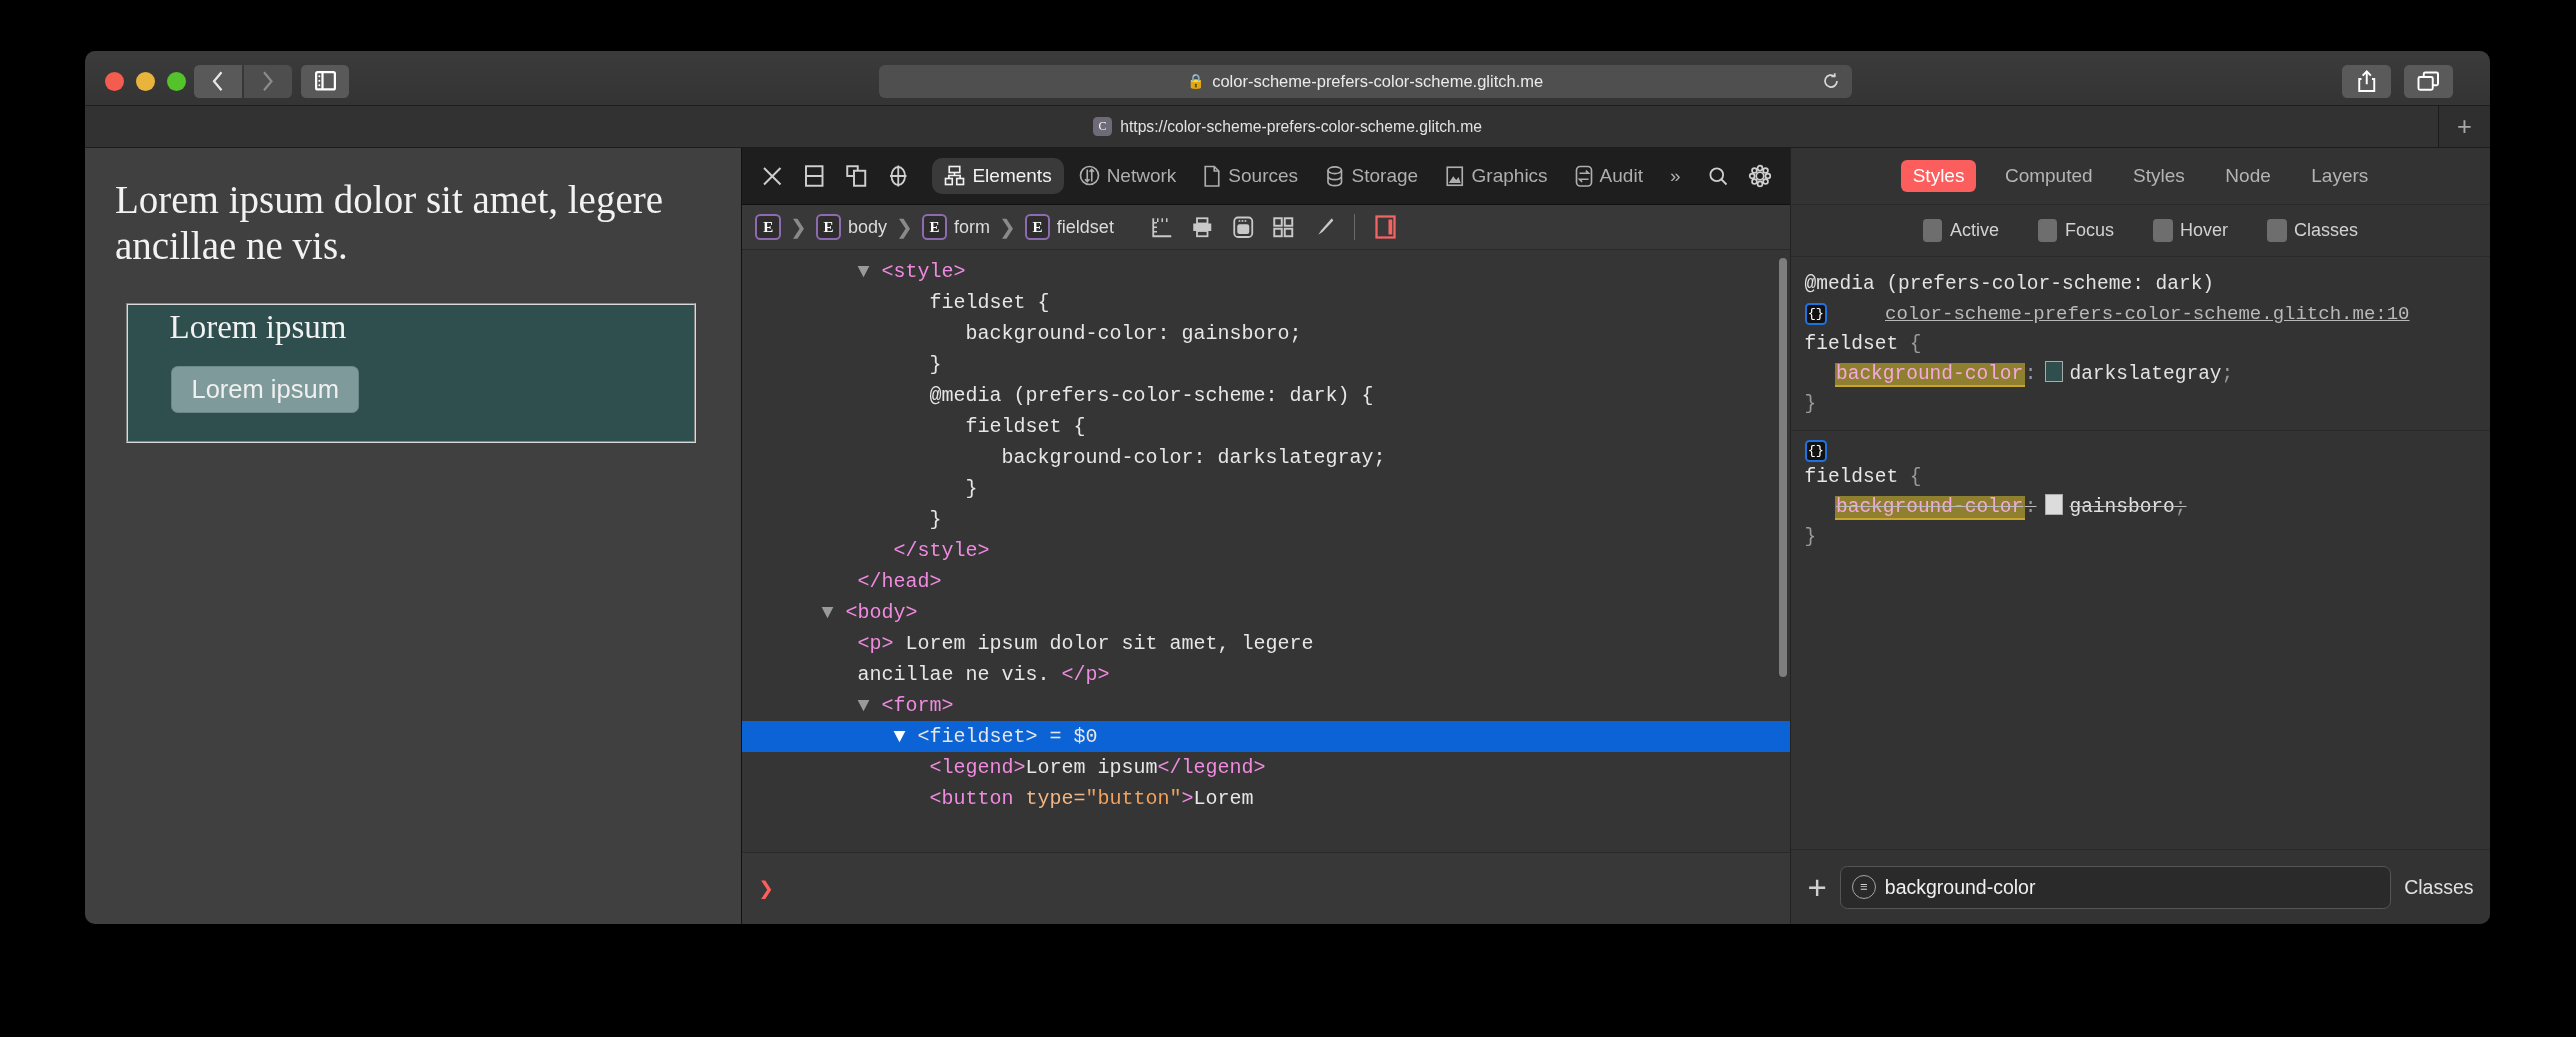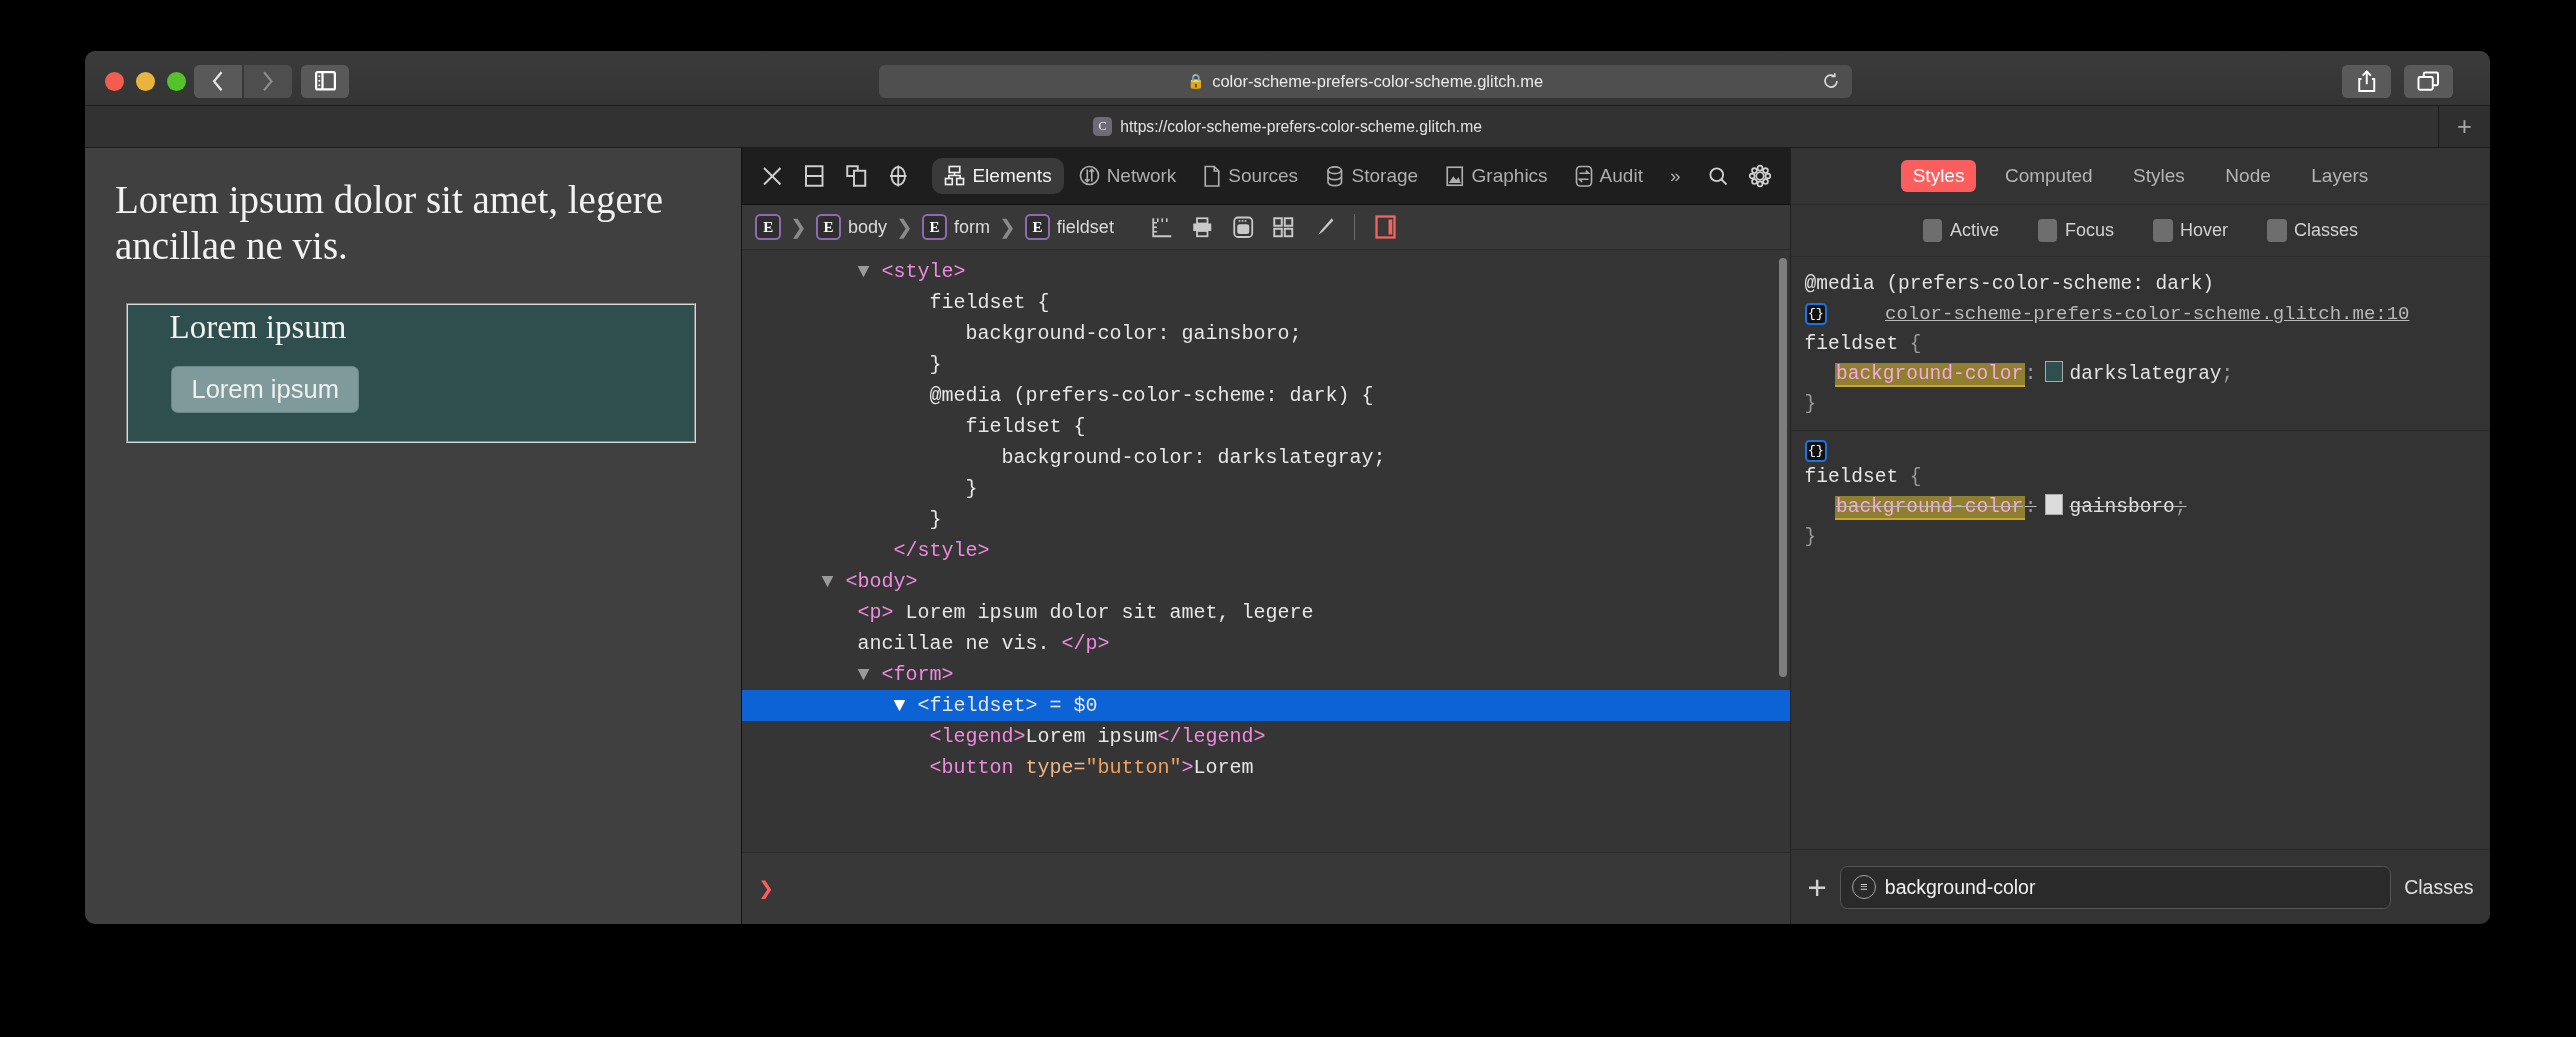--- a/index.html
+++ b/index.html
@@ -529,20 +529,21 @@
                 <div class="line">&nbsp;&nbsp;&nbsp;&nbsp;&nbsp;&nbsp;&nbsp;&nbsp;&nbsp;<span class="tri">▼</span> <span class="tag">&lt;style&gt;</span></div>
                 <div class="line">&nbsp;&nbsp;&nbsp;&nbsp;&nbsp;&nbsp;&nbsp;&nbsp;&nbsp;&nbsp;&nbsp;&nbsp;&nbsp;&nbsp;&nbsp;<span class="txt">fieldset {</span></div>
                 <div class="line">&nbsp;&nbsp;&nbsp;&nbsp;&nbsp;&nbsp;&nbsp;&nbsp;&nbsp;&nbsp;&nbsp;&nbsp;&nbsp;&nbsp;&nbsp;&nbsp;&nbsp;&nbsp;<span class="txt">background-color: gainsboro;</span></div>
                 <div class="line">&nbsp;&nbsp;&nbsp;&nbsp;&nbsp;&nbsp;&nbsp;&nbsp;&nbsp;&nbsp;&nbsp;&nbsp;&nbsp;&nbsp;&nbsp;<span class="txt">}</span></div>
                 <div class="line">&nbsp;&nbsp;&nbsp;&nbsp;&nbsp;&nbsp;&nbsp;&nbsp;&nbsp;&nbsp;&nbsp;&nbsp;&nbsp;&nbsp;&nbsp;<span class="txt">@media (prefers-color-scheme: dark) {</span></div>
                 <div class="line">&nbsp;&nbsp;&nbsp;&nbsp;&nbsp;&nbsp;&nbsp;&nbsp;&nbsp;&nbsp;&nbsp;&nbsp;&nbsp;&nbsp;&nbsp;&nbsp;&nbsp;&nbsp;<span class="txt">fieldset {</span></div>
                 <div class="line">&nbsp;&nbsp;&nbsp;&nbsp;&nbsp;&nbsp;&nbsp;&nbsp;&nbsp;&nbsp;&nbsp;&nbsp;&nbsp;&nbsp;&nbsp;&nbsp;&nbsp;&nbsp;&nbsp;&nbsp;&nbsp;<span class="txt">background-color: darkslategray;</span></div>
                 <div class="line">&nbsp;&nbsp;&nbsp;&nbsp;&nbsp;&nbsp;&nbsp;&nbsp;&nbsp;&nbsp;&nbsp;&nbsp;&nbsp;&nbsp;&nbsp;&nbsp;&nbsp;&nbsp;<span class="txt">}</span></div>
                 <div class="line">&nbsp;&nbsp;&nbsp;&nbsp;&nbsp;&nbsp;&nbsp;&nbsp;&nbsp;&nbsp;&nbsp;&nbsp;&nbsp;&nbsp;&nbsp;<span class="txt">}</span></div>
                 <div class="line">&nbsp;&nbsp;&nbsp;&nbsp;&nbsp;&nbsp;&nbsp;&nbsp;&nbsp;&nbsp;&nbsp;&nbsp;<span class="tag">&lt;/style&gt;</span></div>
+                <div class="line">&nbsp;&nbsp;&nbsp;&nbsp;&nbsp;&nbsp;&nbsp;&nbsp;&nbsp;<span class="tag">&lt;/head&gt;</span></div>
                 <div class="line">&nbsp;&nbsp;&nbsp;&nbsp;&nbsp;&nbsp;<span class="tri">▼</span> <span class="tag">&lt;body&gt;</span></div>
                 <div class="line">&nbsp;&nbsp;&nbsp;&nbsp;&nbsp;&nbsp;&nbsp;&nbsp;&nbsp;<span class="tag">&lt;p&gt;</span><span class="txt"> Lorem ipsum dolor sit amet, legere</span></div>
                 <div class="line">&nbsp;&nbsp;&nbsp;&nbsp;&nbsp;&nbsp;&nbsp;&nbsp;&nbsp;<span class="txt">ancillae ne vis. </span><span class="tag">&lt;/p&gt;</span></div>
                 <div class="line">&nbsp;&nbsp;&nbsp;&nbsp;&nbsp;&nbsp;&nbsp;&nbsp;&nbsp;<span class="tri">▼</span> <span class="tag">&lt;form&gt;</span></div>
                 <div class="line sel">&nbsp;&nbsp;&nbsp;&nbsp;&nbsp;&nbsp;&nbsp;&nbsp;&nbsp;&nbsp;&nbsp;&nbsp;<span class="tri w">▼</span> <span class="txt">&lt;fieldset&gt;</span><span class="txt"> = $0</span></div>
                 <div class="line">&nbsp;&nbsp;&nbsp;&nbsp;&nbsp;&nbsp;&nbsp;&nbsp;&nbsp;&nbsp;&nbsp;&nbsp;&nbsp;&nbsp;&nbsp;<span class="tag">&lt;legend&gt;</span><span class="txt">Lorem ipsum</span><span class="tag">&lt;/legend&gt;</span></div>
                 <div class="line">&nbsp;&nbsp;&nbsp;&nbsp;&nbsp;&nbsp;&nbsp;&nbsp;&nbsp;&nbsp;&nbsp;&nbsp;&nbsp;&nbsp;&nbsp;<span class="tag">&lt;button </span><span class="attr">type=</span><span class="val">"button"</span><span class="tag">&gt;</span><span class="txt">Lorem</span></div>
               </div>
 
             <div id="domscroll"></div>

